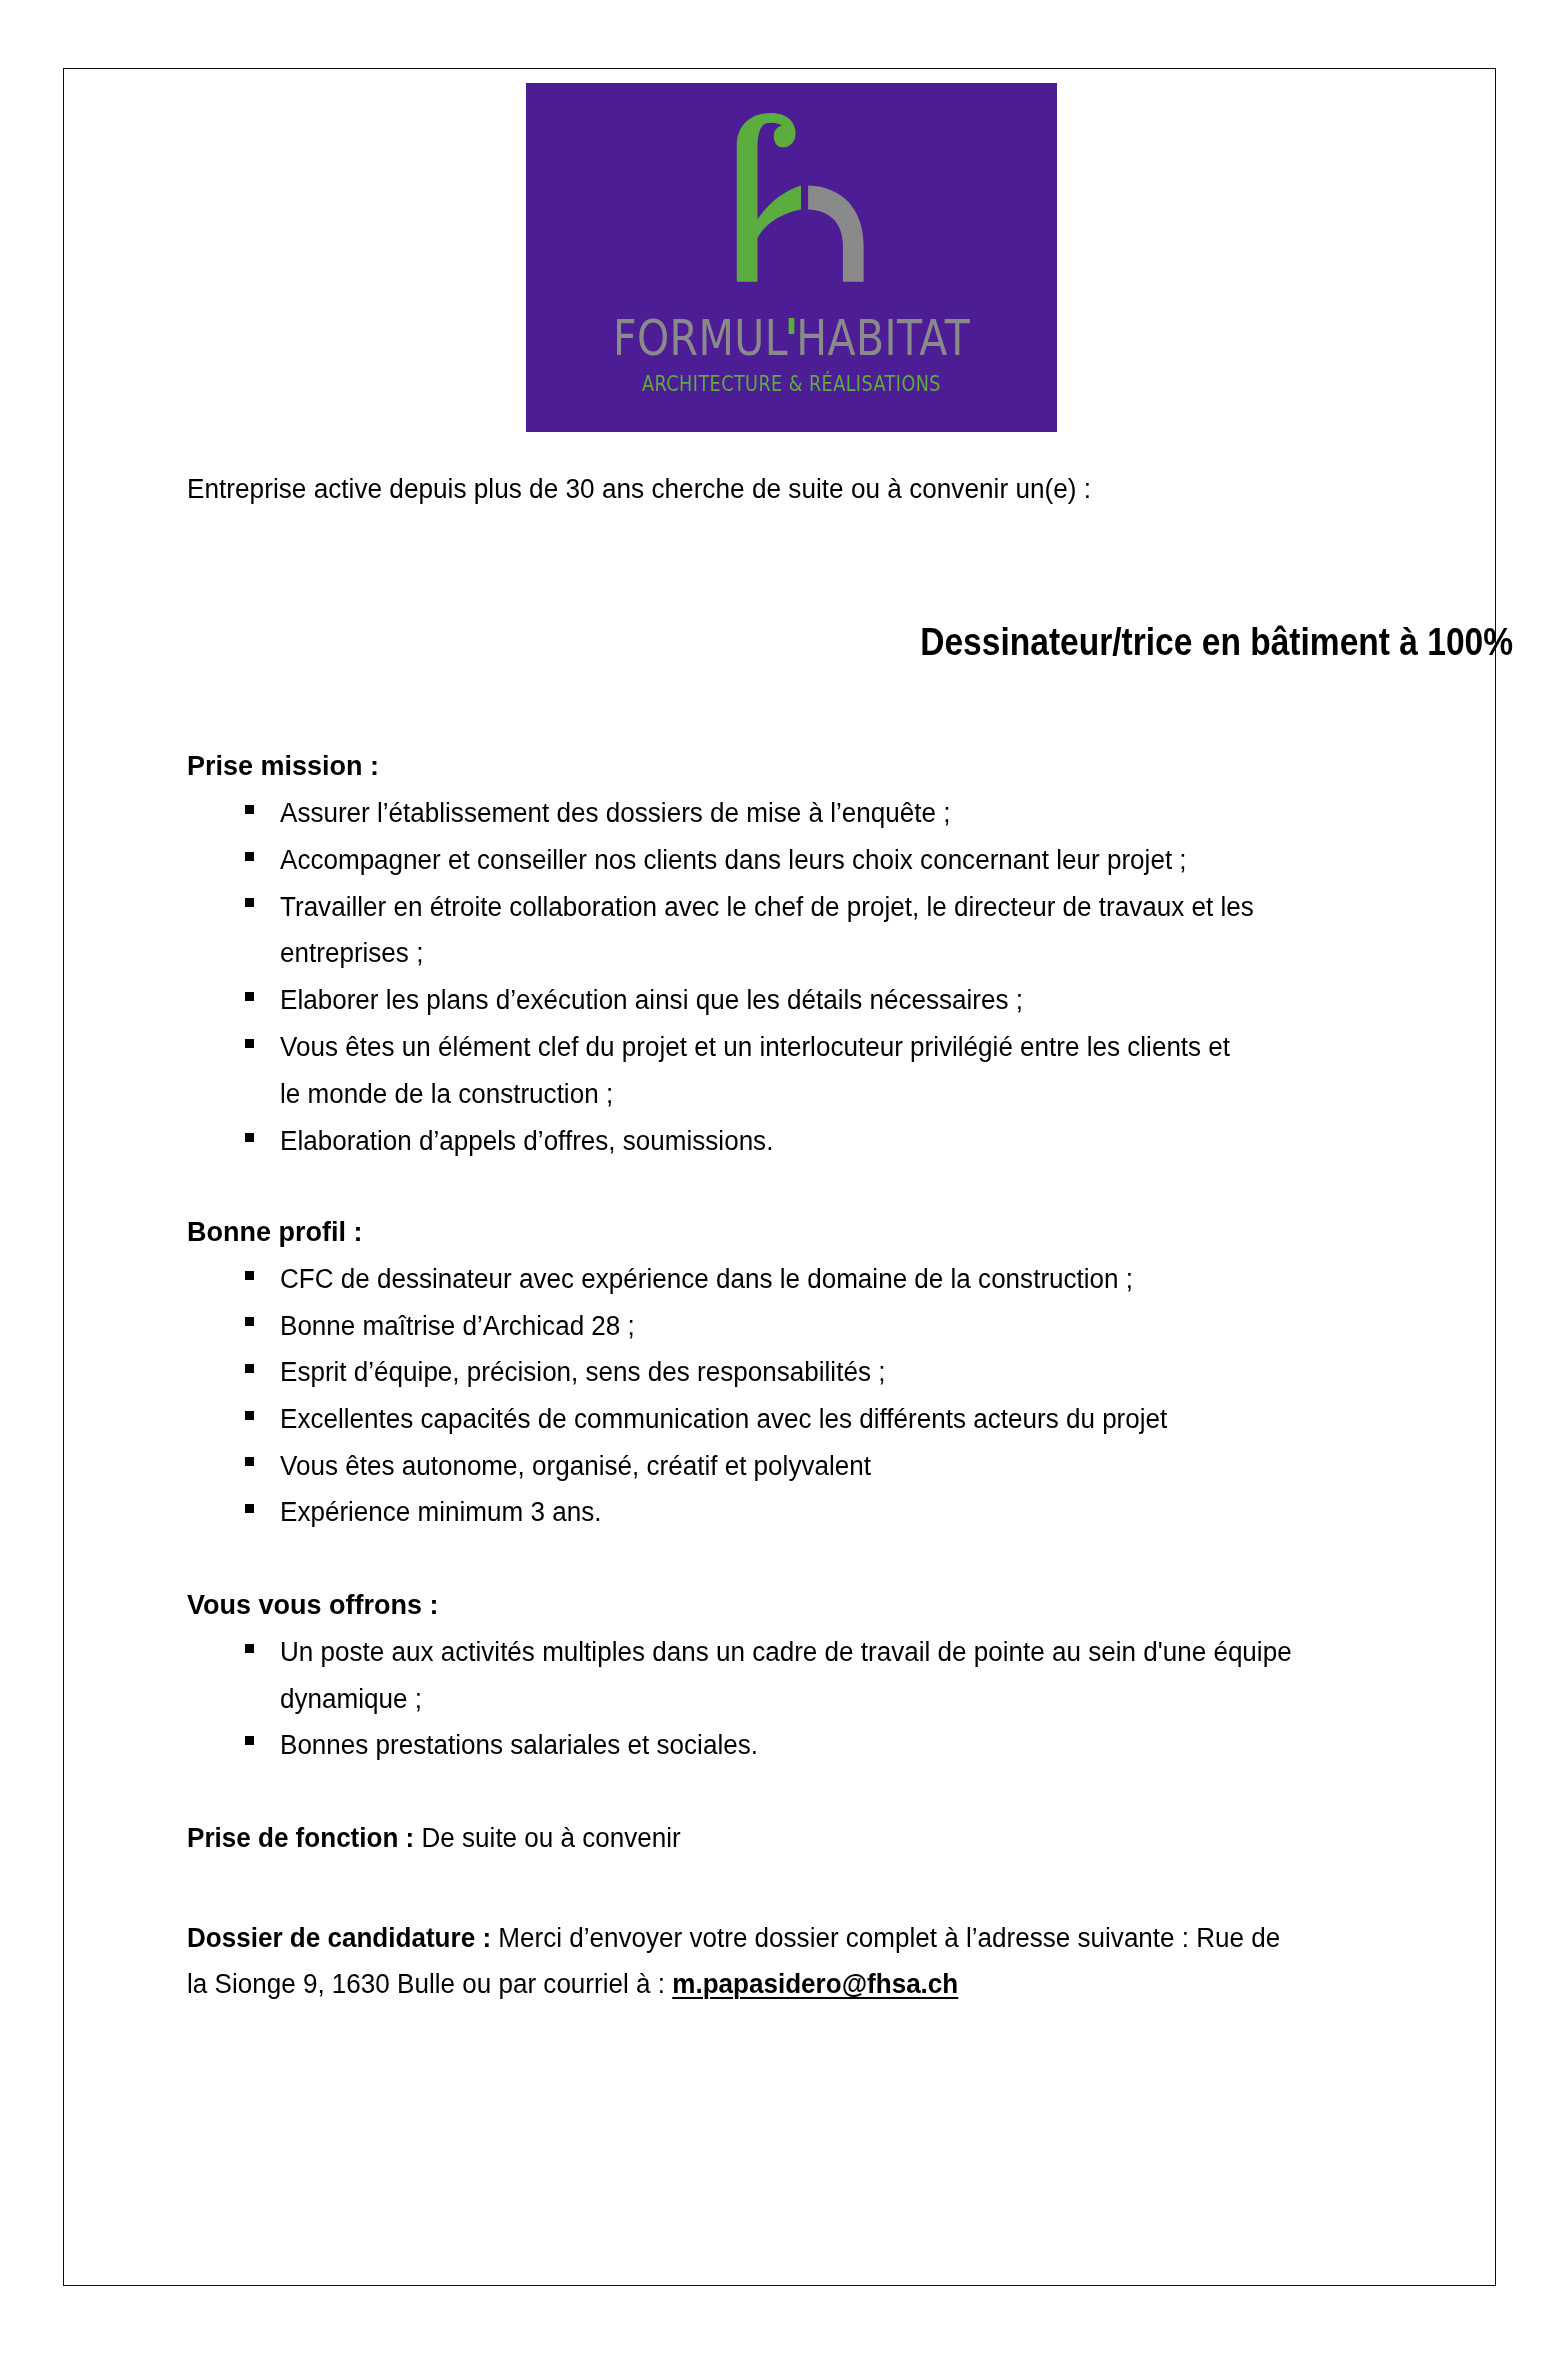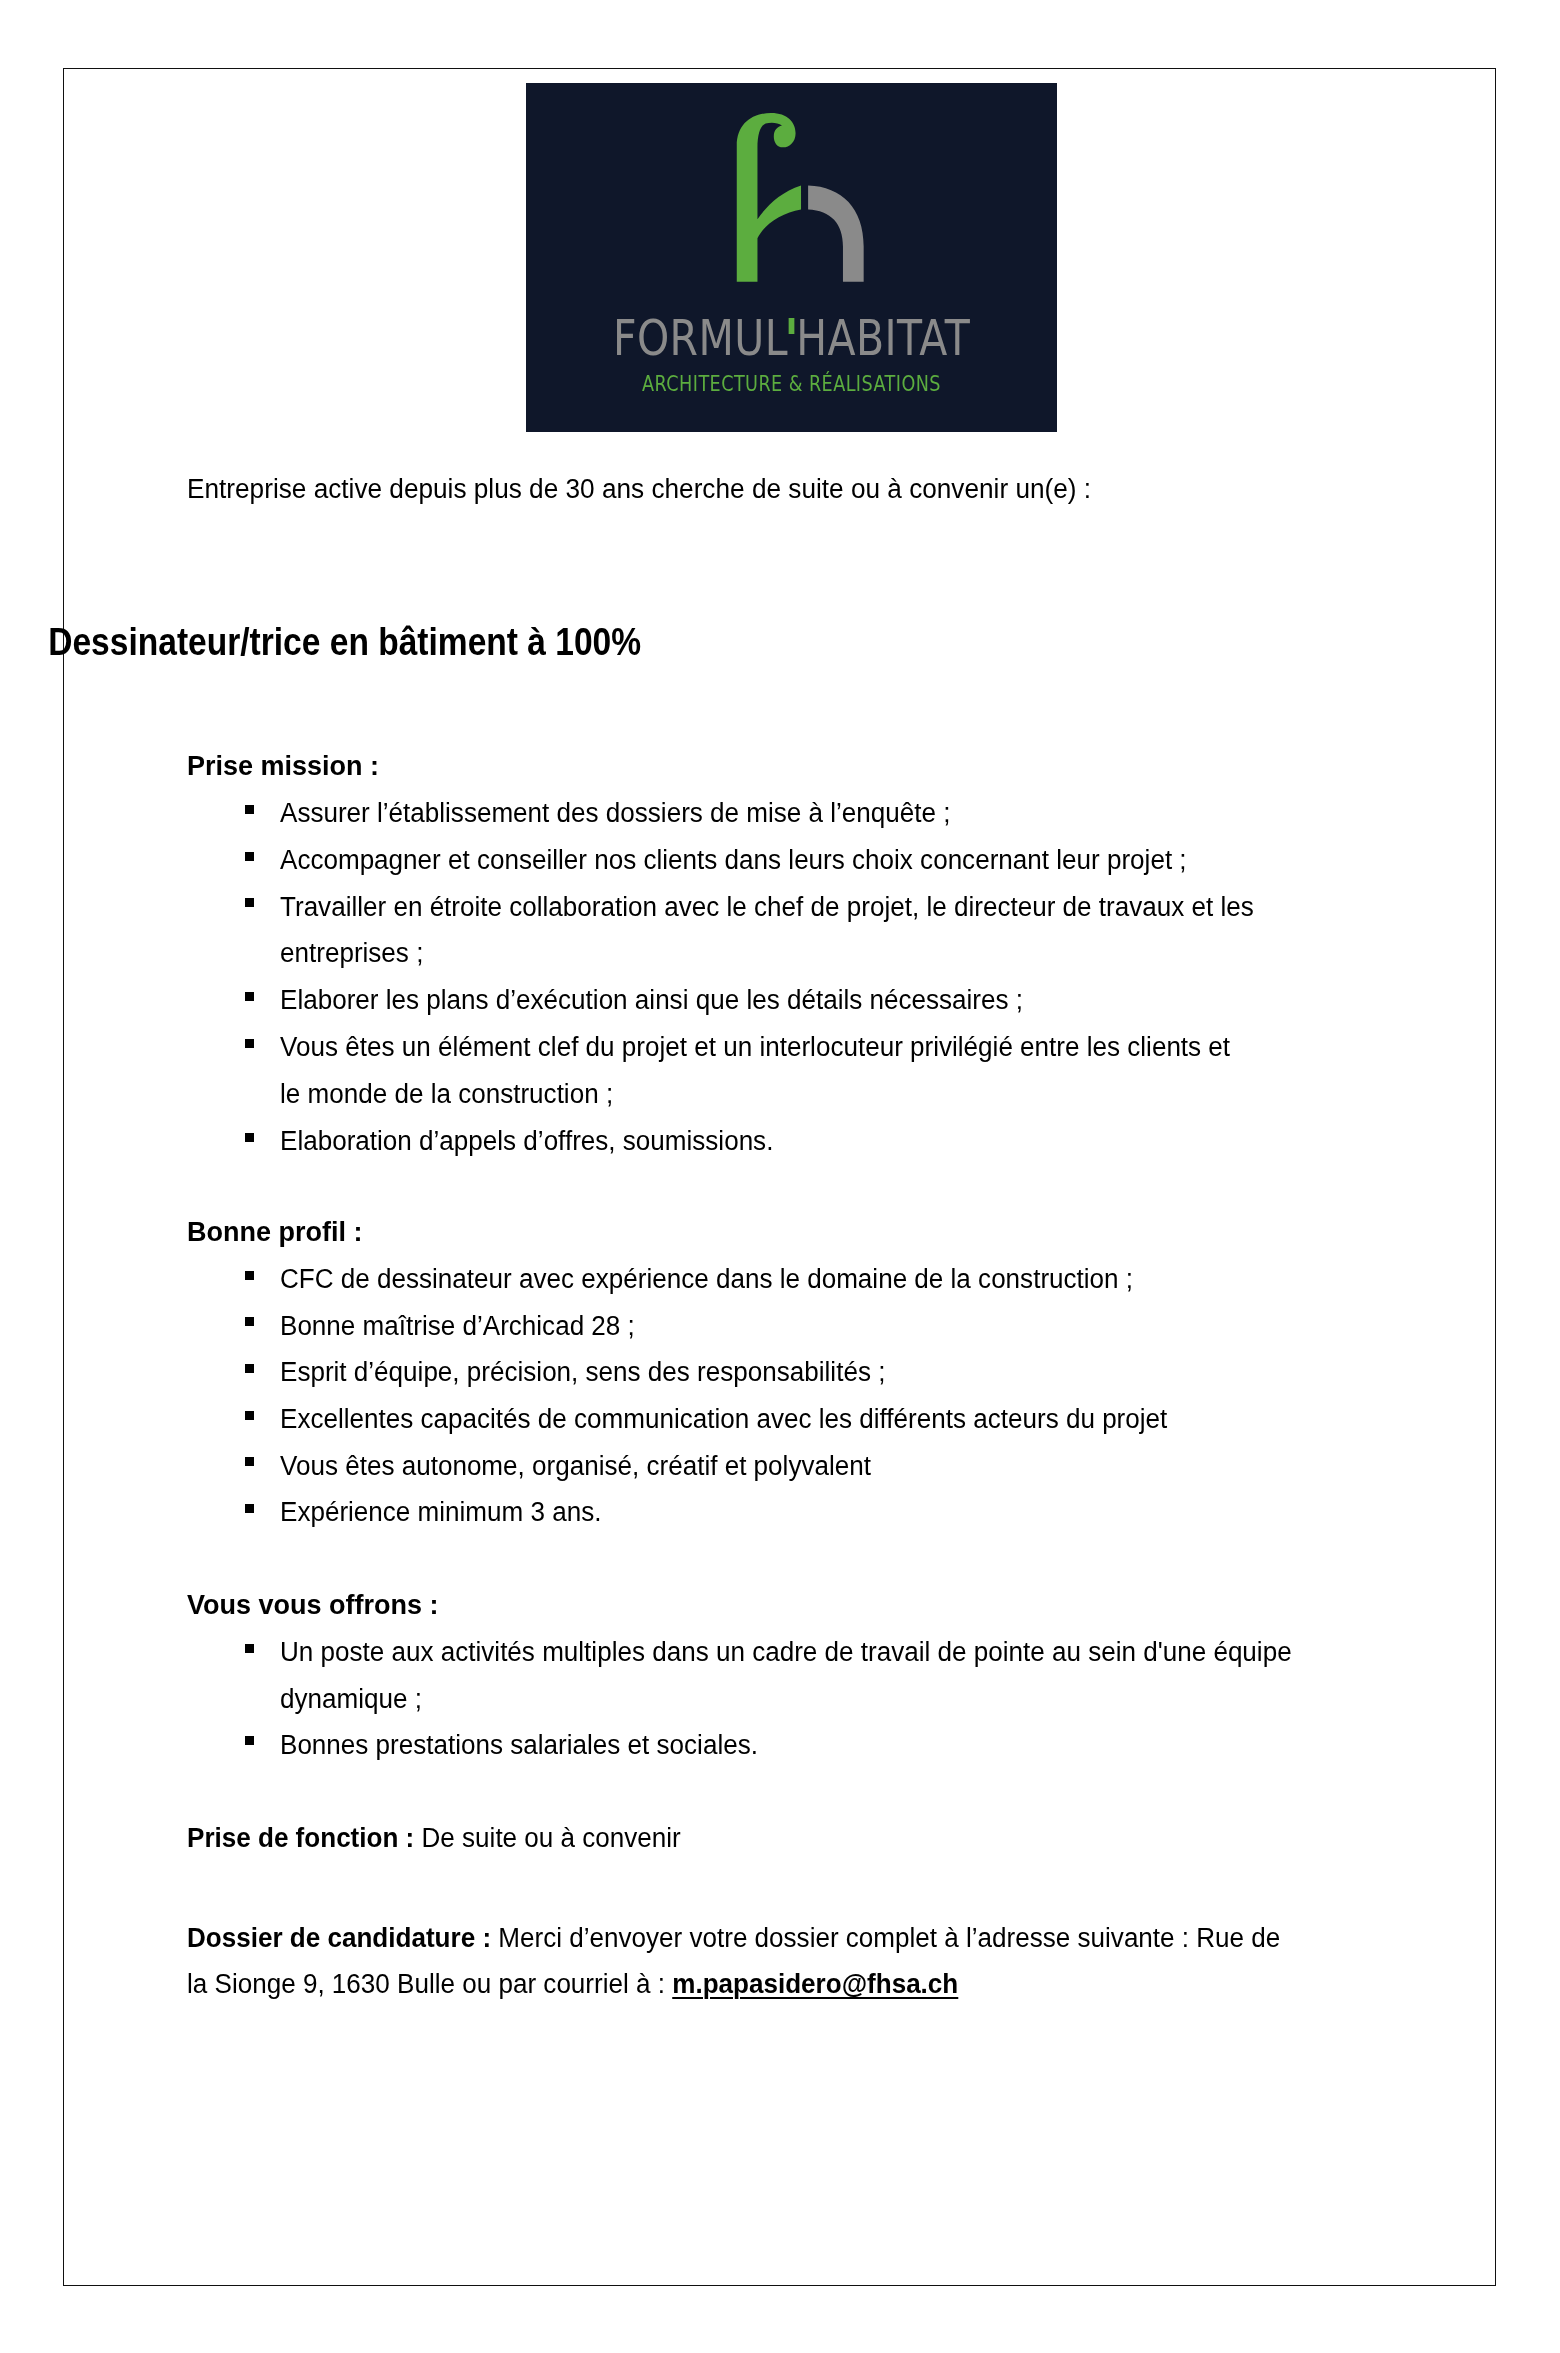--- a/index.html
+++ b/index.html
@@ -23,21 +23,21 @@
       height: 2216px;
       border: 1.6px solid #111111;
     }
     
     .logo {
       position: absolute;
       left: 526px;
       top: 83px;
       width: 531px;
       height: 349px;
-      background: #0f172a;
+      background: #4c1d95;
     }
     .logo svg.mark {
       position: absolute;
       left: 0;
       top: 0;
       width: 531px;
       height: 218px;
     }
     .logo .wordmark {
       position: absolute;
@@ -86,21 +86,21 @@
       line-height: 27px;
       white-space: nowrap;
       transform-origin: left top;
     }
     .intro { left: 187px; top: 476px; transform: scaleX(0.97); }
     .title {
       position: absolute;
       left: 0;
       width: 1561px;
       top: 622px;
-      text-align: left;
+      text-align: right;
       font-size: 39px;
       line-height: 39px;
       font-weight: bold;
       white-space: nowrap;
     }
     .title span { display: inline-block; transform: scaleX(0.86); }
     .heading { left: 187px; font-weight: bold; }
     .item-text { left: 280px; transform: scaleX(0.965); }
     .bullet {
       position: absolute;

